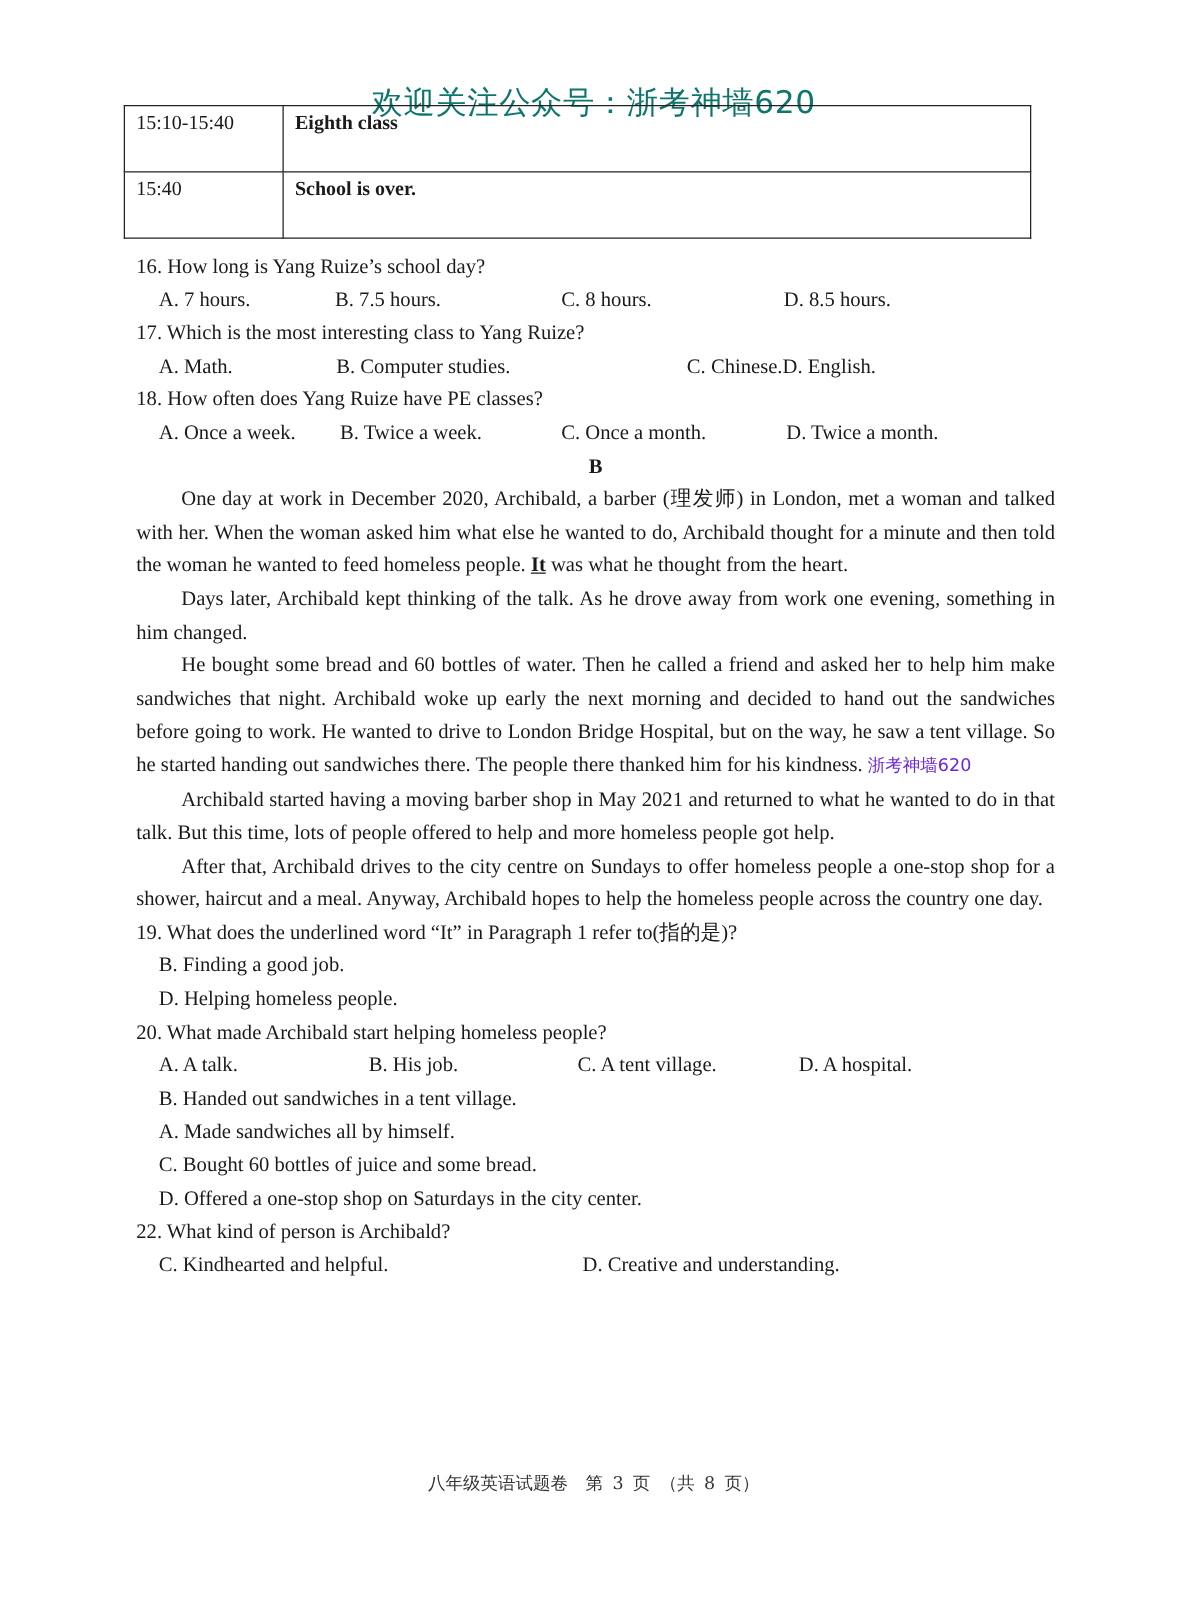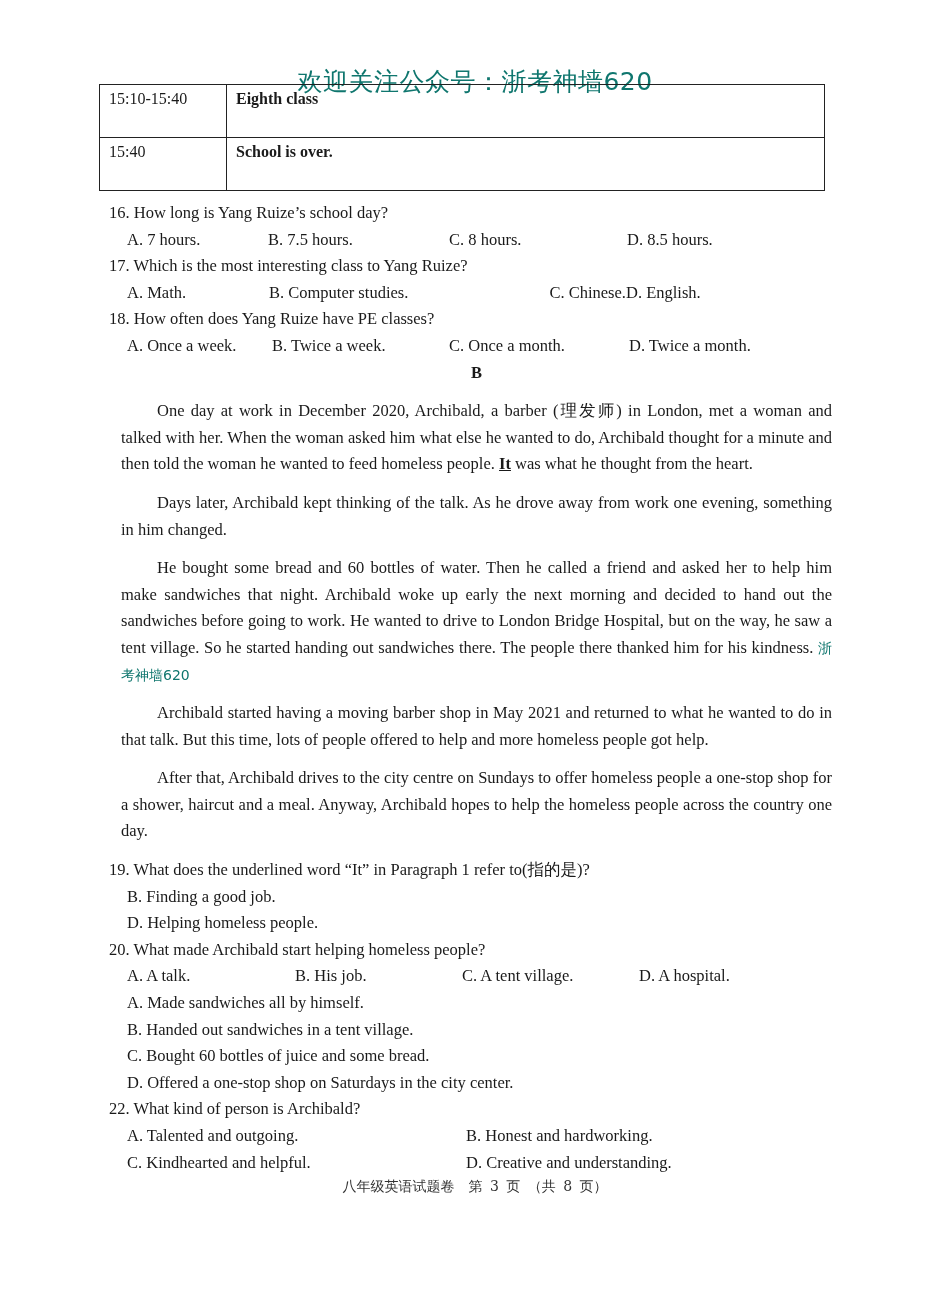--- a/index.html
+++ b/index.html
@@ -23,23 +23,23 @@
     .opts4.w3 span:nth-child(1) { width: 145px; }
     .opts4.w3 span:nth-child(2) { width: 177px; }
     .opts4.w3 span:nth-child(3) { width: 180px; }
     .opts4.w4 span:nth-child(1) { width: 168px; }
     .opts4.w4 span:nth-child(2) { width: 167px; }
     .opts4.w4 span:nth-child(3) { width: 177px; }
     .opts2 { display: flex; padding-left: 18px; }
     .opts2 span:nth-child(1) { width: 339px; }
     .opts1 { padding-left: 18px; }
     .sec { text-align: center; font-weight: bold; }
-    .para { text-indent: 36px; text-align: justify; margin: 12px; }
+    .para { text-indent: 36px; text-align: justify; margin: 0; }
     .ul { font-weight: bold; text-decoration: underline; }
-    .wm { font-family: "DejaVu Sans", sans-serif; font-size: 14px; color: #0f766e; }
+    .wm { font-family: "DejaVu Sans", sans-serif; font-size: 14px; color: #6d28d9; }
     .footer { position: absolute; top: 1178px; left: 0; width: 950px; text-align: center;
               font-size: 14px; color: #333; font-family: "DejaVu Serif", serif; word-spacing: 3px; }
   </style>
 </head>
 <body>
 
 <div class="header">欢迎关注公众号：浙考神墙620</div>
 
 <table class="sched">
   <tbody>
@@ -103,31 +103,27 @@
   <div>
     <p class="q">20. What made Archibald start helping homeless people?</p>
     <div class="opts4 w4">
       <span>A. A talk.</span>
       <span>B. His job.</span>
       <span>C. A tent village.</span>
       <span>D. A hospital.</span>
     </div>
   </div>
   <div>
+    <div class="opts1">B. Handed out sandwiches in a tent village.</div>
     <div class="opts1">A. Made sandwiches all by himself.</div>
-    <div class="opts1">B. Handed out sandwiches in a tent village.</div>
     <div class="opts1">C. Bought 60 bottles of juice and some bread.</div>
     <div class="opts1">D. Offered a one-stop shop on Saturdays in the city center.</div>
   </div>
   <div>
     <p class="q">22. What kind of person is Archibald?</p>
-    <div class="opts2">
-      <span>A. Talented and outgoing.</span>
-      <span>B. Honest and hardworking.</span>
-    </div>
     <div class="opts2">
       <span>C. Kindhearted and helpful.</span>
       <span>D. Creative and understanding.</span>
     </div>
   </div>
 </div>
 
 <div class="footer">八年级英语试题卷　第 3 页 （共 8 页）</div>
 
 </body></html>

